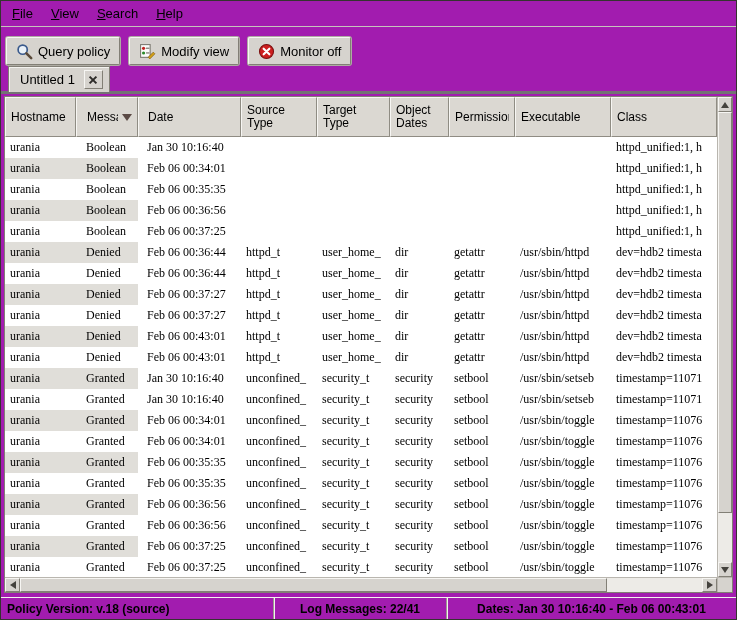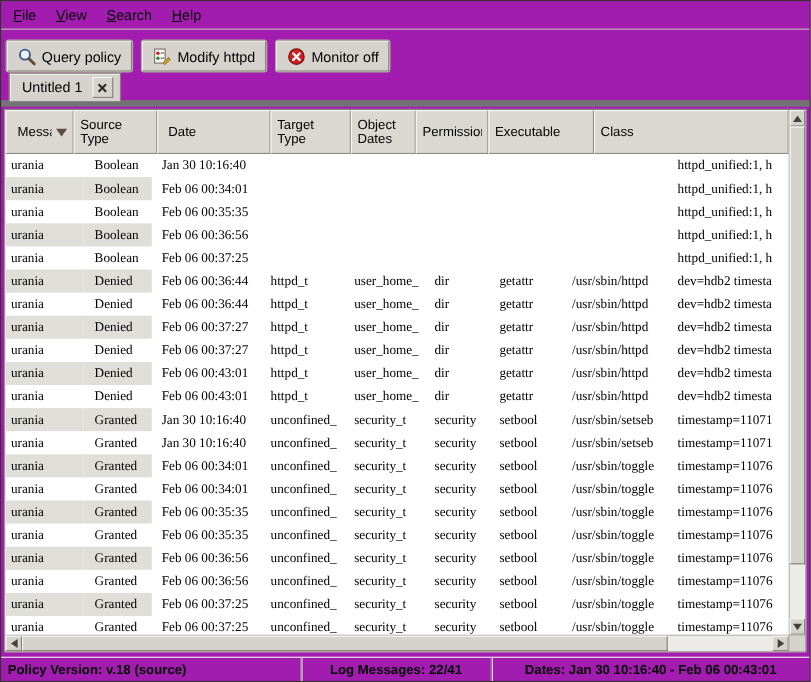--- a/index.html
+++ b/index.html
@@ -12,21 +12,21 @@
   .menu-item::first-letter { text-decoration:underline; }
 
   
   .toolbar { flex:0 0 38px; display:flex; align-items:flex-end; gap:9px; padding:0 5px; }
   .tbtn { display:flex; align-items:center; gap:5px; height:28px; padding:0 9px; font-size:13px;
           background:#d6d3ce; border:1px solid; border-color:#f7f6f3 #827f76 #827f76 #f7f6f3;
           box-shadow:0 0 0 1px #aeaba3; border-radius:2px; cursor:default; }
   .tbtn .icon { width:17px; height:17px; display:flex; align-items:center; justify-content:center; }
 
   
-  .tabrow { flex:0 0 29px; display:flex; align-items:flex-end; padding:0 0 0 7px; border-bottom:6px solid #737373; }
+  .tabrow { flex:0 0 29px; display:flex; align-items:flex-end; padding:0 0 0 7px; border-bottom:3px solid #737373; }
   .tab { height:26px; display:flex; align-items:center; gap:9px; padding:0 6px 0 11px; font-size:13px;
          background:#d6d3ce; border:1px solid #827f76; border-bottom:none;
          box-shadow:inset 1px 1px 0 #f3f2ef; position:relative; top:1px; }
   .tab-close { width:19px; height:19px; flex:0 0 auto; display:flex; align-items:center; justify-content:center;
                background:#d6d3ce; border:1px solid; border-color:#f7f6f3 #827f76 #827f76 #f7f6f3; }
 
   
   .page { flex:1 1 auto; margin:2px 3px 4px 3px; border:1px solid #827f76; background:#fff;
           display:grid; grid-template-columns:1fr 15px; grid-template-rows:1fr 15px; min-height:0; }
   .table-view { grid-column:1; grid-row:1; overflow:hidden; display:flex; flex-direction:column; background:#fff; }
@@ -98,21 +98,21 @@
       <span class="icon">
         <svg width="17" height="17" viewBox="0 0 16 16">
           <rect x="1.5" y="1.5" width="9" height="12" fill="#fbfbfa" stroke="#7a776f"></rect>
           <circle cx="4.3" cy="5" r="1.5" fill="#c22222"></circle>
           <circle cx="4.3" cy="9.4" r="1.5" fill="#2a8a2a"></circle>
           <rect x="6.6" y="4.3" width="3.2" height="1.3" fill="#8a877f"></rect>
           <rect x="6.6" y="8.7" width="3.2" height="1.3" fill="#8a877f"></rect>
           <path d="M8.6 13.4 L13.4 8.6 L15 10.2 L10.2 15 Z" fill="#d4a017" stroke="#7a5a10" stroke-width="0.6"></path>
         </svg>
       </span>
-      <span>Modify httpd</span>
+      <span>Modify view</span>
     </button>
     <button class="tbtn">
       <span class="icon">
         <svg width="17" height="17" viewBox="0 0 16 16">
           <circle cx="8" cy="8" r="6.6" fill="#cc1f1f" stroke="#7a1010"></circle>
           <path d="M5.3 5.3 L10.7 10.7 M10.7 5.3 L5.3 10.7" stroke="#ffffff" stroke-width="2" stroke-linecap="round"></path>
         </svg>
       </span>
       <span>Monitor off</span>
     </button>
@@ -127,29 +127,32 @@
             <path d="M1.6 1.6 L8.4 8.4 M8.4 1.6 L1.6 8.4" stroke="#2e2c29" stroke-width="2"></path>
           </svg>
         </span>
       </button>
     </div>
   </div>
 
   <div class="page">
     <div class="table-view">
       <div class="header-row">
+          <div class="hcell col0">
+            <span class="hlabel">Hostname</span>
+          </div>
           <div class="hcell col1">
             <span class="hlabel">Messa</span>
             <span class="sort-arrow"></span>
           </div>
+          <div class="hcell col2">
+            <span class="hlabel">Date</span>
+          </div>
           <div class="hcell col3">
             <span class="hlabel">Source Type</span>
-          </div>
-          <div class="hcell col2">
-            <span class="hlabel">Date</span>
           </div>
           <div class="hcell col4">
             <span class="hlabel">Target Type</span>
           </div>
           <div class="hcell col5">
             <span class="hlabel">Object Dates</span>
           </div>
           <div class="hcell col6">
             <span class="hlabel">Permission</span>
           </div>

